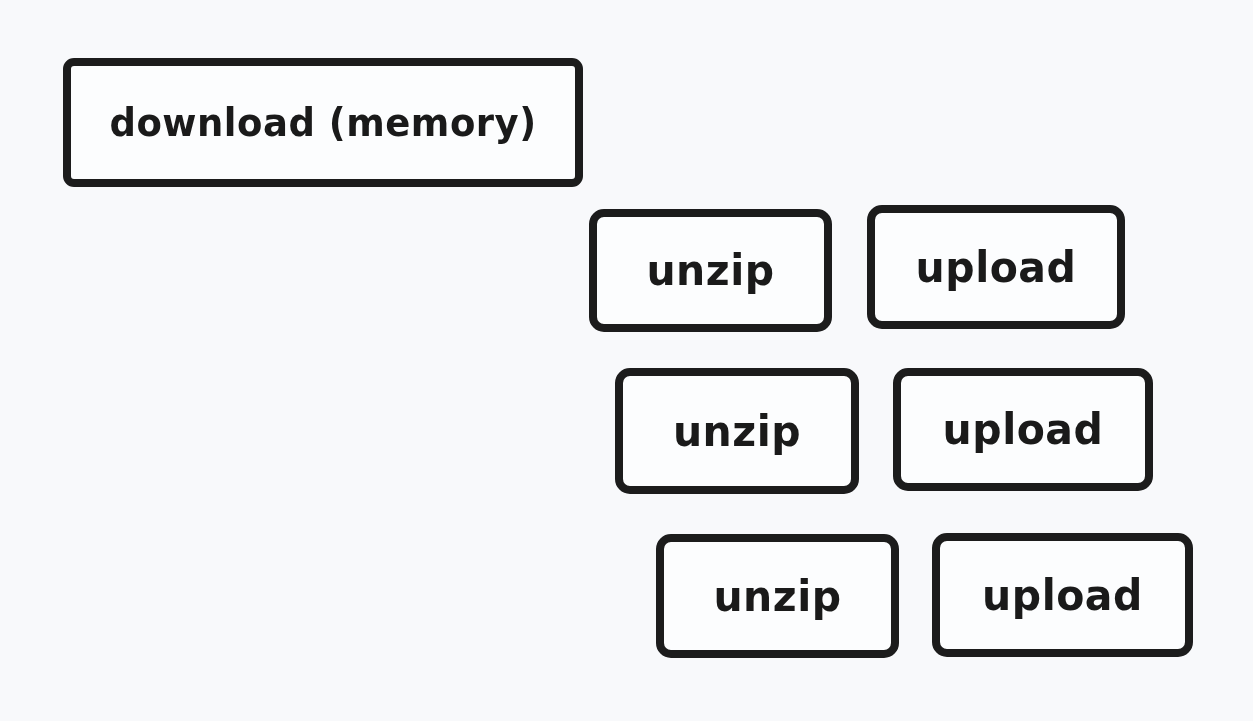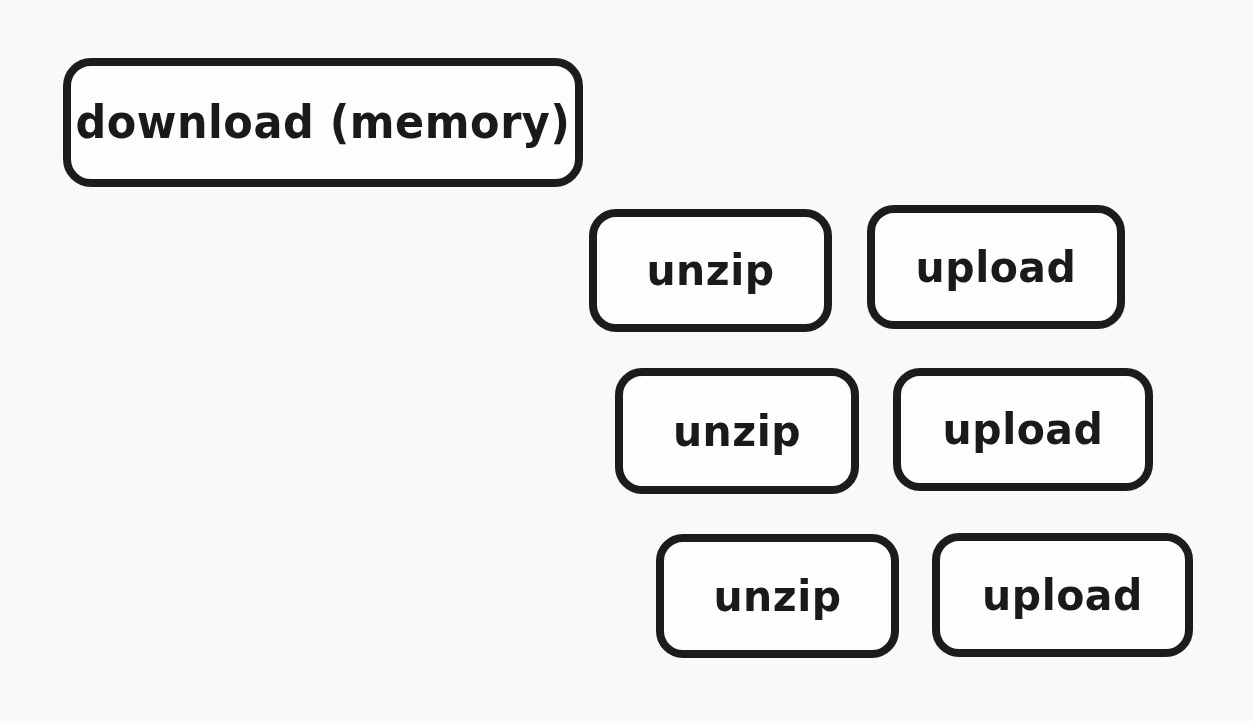--- a/index.html
+++ b/index.html
@@ -20,21 +20,21 @@
     width: 1253px;
     height: 721px;
     background: #f8f9fb;
   }
 
   .node {
     position: absolute;
     box-sizing: border-box;
     background: #fcfdfe;
     border: 8px solid #1c1c1c;
-    border-radius: 27px;
+    border-radius: 15px;
     display: flex;
     align-items: center;
     justify-content: center;
     color: #1a1a1a;
     font-family: "DejaVu Sans", sans-serif;
     font-weight: 700;
     letter-spacing: 0.5px;
     line-height: 1;
     user-select: none;
     cursor: pointer;
@@ -46,22 +46,22 @@
     text-align: center;
     transform: scaleY(1.06);
   }
 
   
   #node-download {
     left: 63px;
     top: 58px;
     width: 520px;
     height: 129px;
-    border-radius: 28px;
-    font-size: 43px;
+    border-radius: 11px;
+    font-size: 37px;
   }
 
   #node-unzip-1 {
     left: 589px;
     top: 209px;
     width: 243px;
     height: 123px;
     font-size: 41px;
   }
   #node-upload-1 {

